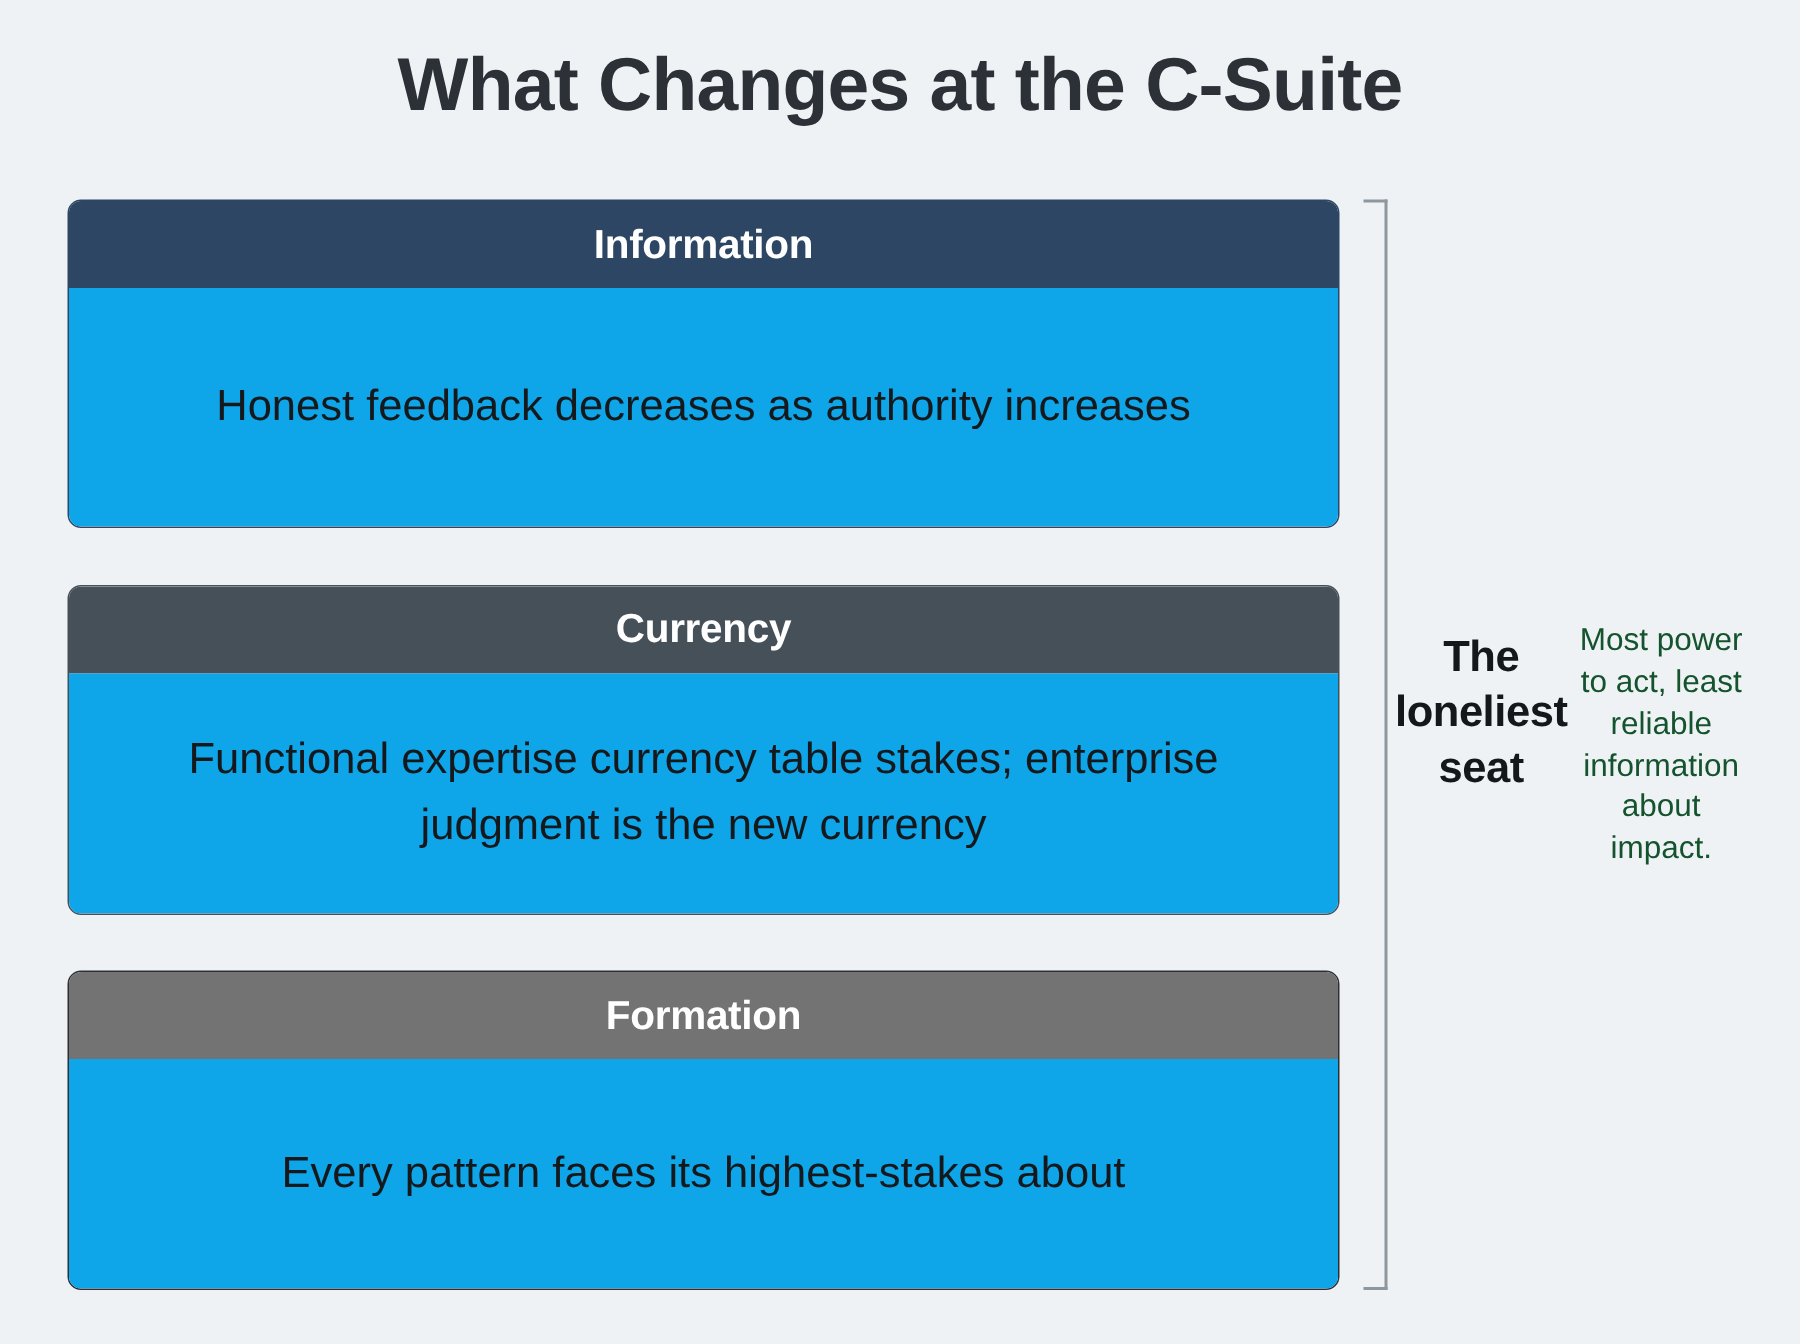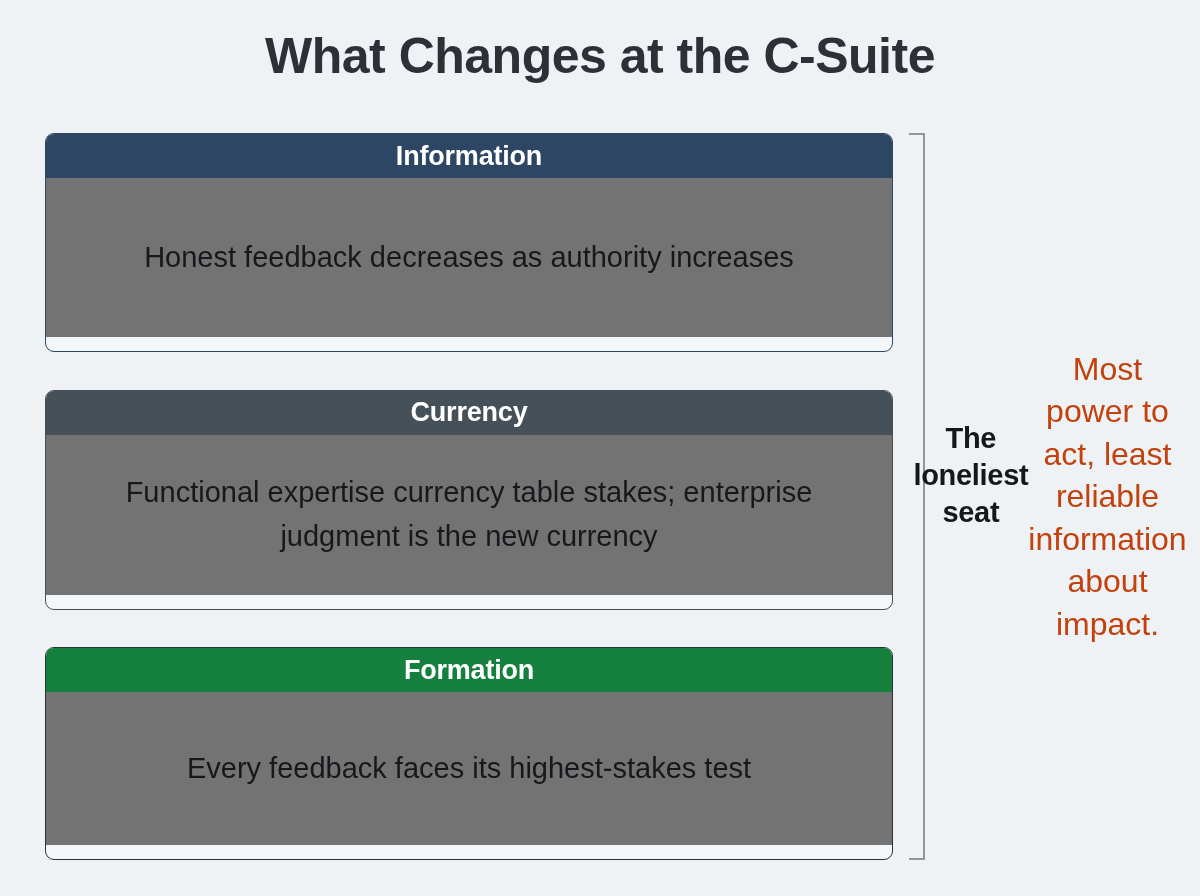--- a/index.html
+++ b/index.html
@@ -61,45 +61,45 @@
     border-radius: 9px;
     overflow: hidden;
     background: #f4f7f9;
     box-sizing: border-box;
   }
   .card-1 { height: 219px; border: 1.6px solid #2d4663; }
   .card-2 { height: 220px; border: 1.6px solid #465059; }
   .card-3 { height: 213px; border: 1.6px solid #2c3034; }
 
   .card-header {
-    height: 44px;
+    height: 58px;
     display: flex;
     align-items: center;
     justify-content: center;
     color: #ffffff;
     font-size: 27px;
     font-weight: bold;
     letter-spacing: -0.2px;
   }
   .card-1 .card-header { background: #2d4663; }
   .card-2 .card-header { background: #465059; text-align: center; }
-  .card-3 .card-header { background: #15803d; }
+  .card-3 .card-header { background: #737373; }
 
   .card-body {
     height: calc(100% - 58px);
     display: flex;
     align-items: center;
     justify-content: center;
     padding: 6px 26px;
     box-sizing: border-box;
     text-align: center;
     font-size: 29px;
     line-height: 1.5;
     color: #16191c;
-    background: #737373;
+    background: #0ea5e9;
   }
 
   
   .bracket {
     position: absolute;
     left: 903px;
     top: 5px;
     width: 22px;
     height: 727px;
   }
@@ -136,22 +136,22 @@
   }
   .note-title {
     font-size: 29px;
     font-weight: bold;
     color: #15181b;
     line-height: 1.28;
     letter-spacing: -0.3px;
     margin-bottom: 42px;
   }
   .note-body {
-    font-size: 32px;
-    color: #c2410c;
+    font-size: 21px;
+    color: #14532d;
     line-height: 1.33;
   }
 </style>
 </head>
 <body>
 
 <div class="page">
 
   <div class="title">What Changes at the C-Suite</div>
 
@@ -164,21 +164,21 @@
         <div class="card-body">Honest feedback decreases as authority increases</div>
       </div>
 
       <div class="card card-2">
         <div class="card-header">Currency</div>
         <div class="card-body">Functional expertise currency table stakes; enterprise judgment is the new currency</div>
       </div>
 
       <div class="card card-3">
         <div class="card-header">Formation</div>
-        <div class="card-body">Every feedback faces its highest-stakes test</div>
+        <div class="card-body">Every pattern faces its highest-stakes about</div>
       </div>
 
     </div>
 
     <div class="bracket">
       <div class="tick tick-top"></div>
       <div class="stem"></div>
       <div class="tick tick-bottom"></div>
     </div>
 

